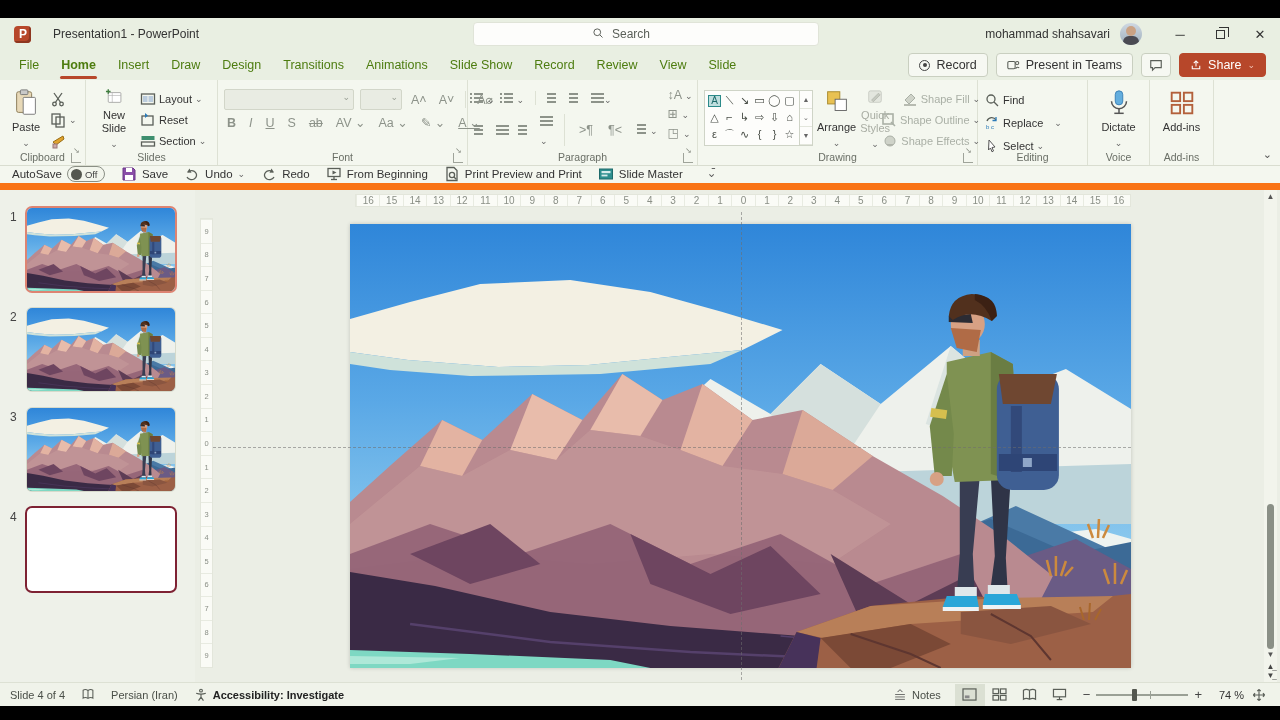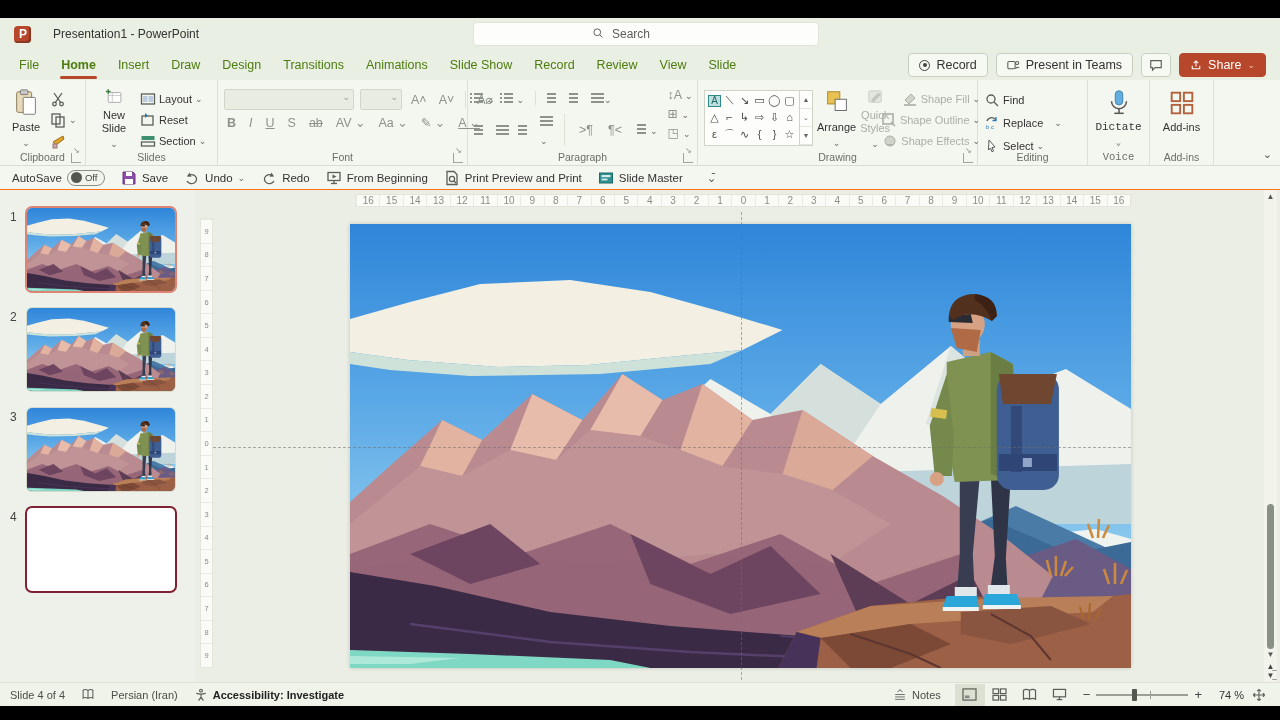--- a/index.html
+++ b/index.html
@@ -76,21 +76,21 @@
   .shape-gallery { display:flex; border:1px solid #cfd4c7; background:#fdfdfb; height:56px; margin-top:6px; }
   .sg-grid { display:grid; grid-template-columns:repeat(6,15px); grid-template-rows:repeat(3,17px); align-items:center; justify-items:center; padding:1px 2px; }
   .sg-cell { font-size:11px; color:#4a4f48; line-height:1; }
   .sg-cell.sel { background:#bfdede; border:1px solid #2b8a8a; color:#1d6a6a; font-size:10px; padding:0 2px; }
   .sg-scroll { width:13px; border-left:1px solid #cfd4c7; display:flex; flex-direction:column; }
   .sg-scroll span { flex:1; display:flex; align-items:center; justify-content:center; font-size:7px; color:#666; border-bottom:1px solid #e3e6dc; }
 
   .ribbon-collapse { position:absolute; right:8px; bottom:4px; font-size:11px; color:#555; }
 
   
-  .qat { position:absolute; top:166px; left:0; width:1280px; height:24px; background:#f4f7ef; border-bottom:1px solid #f97316; display:flex; align-items:center; font-size:11.5px; color:#333; }
+  .qat { position:absolute; top:166px; left:0; width:1280px; height:24px; background:#f4f7ef; border-bottom:7px solid #f97316; display:flex; align-items:flex-start; font-size:11.5px; color:#333; }
   .qat .item { display:flex; align-items:center; gap:5px; margin-right:16px; white-space:nowrap; }
   .toggle { width:38px; height:16px; border:1px solid #8a8f85; border-radius:9px; display:flex; align-items:center; padding:1px 3px; gap:3px; background:#f2f5ec; }
   .toggle .knob { width:11px; height:11px; border-radius:50%; background:#55595283; background:#54574f; }
   .toggle .state { font-size:9.5px; color:#444; }
 
   
   .main { position:absolute; top:190px; left:0; width:1280px; height:492px; background:#ebeee5; }
   .thumbs { position:absolute; left:0; top:0; width:195px; height:492px; background:#eef1e9; overflow:hidden; }
   .thumb-row { position:absolute; left:0; width:195px; }
   .thumb-num { position:absolute; left:10px; top:2px; font-size:12px; color:#444; }
@@ -232,20 +232,29 @@
       </div>
     <div class="doc-title">Presentation1  -  PowerPoint</div>
     <div class="search-box">
       <span class="glyph">
         <svg width="12" height="12" viewBox="0 0 16 16">
             <circle class="ic" cx="7" cy="7" r="4.5"></circle>
             <line class="ic" x1="10.5" y1="10.5" x2="14" y2="14"></line>
           </svg>
       </span>
       <span>Search</span>
+    </div>
+    <div class="title-right">
+      <span class="user-name">mohammad shahsavari</span>
+      <span class="avatar"></span>
+      <div class="win-btn">─</div>
+      <div class="win-btn">
+          <span class="restore-glyph"></span>
+        </div>
+      <div class="win-btn">✕</div>
     </div>
   </div>
 
   <div class="tabrow">
     <div id="tabs-host" style="display:flex;align-items:center;margin-left:8px;">
         <div class="tab">File</div>
         <div class="tab active">Home</div>
         <div class="tab">Insert</div>
         <div class="tab">Draw</div>
         <div class="tab">Design</div>
@@ -515,21 +524,21 @@
           <svg class="icon16" viewBox="0 0 16 16">
               <path d="M5,2 L11,9 L8,9.5 L9.5,13 L8,13.8 L6.5,10 L4.5,12 Z" fill="#fff" stroke="#555"></path>
             </svg>
           <span>Select</span>
             <span class="chev">⌄</span>
         </div>
       </div>
       <div class="rgroup-label">Editing</div>
     </div>
 
-    <div class="rgroup" style="width:62px; justify-content:center;font-family:Liberation Mono, monospace;">
+    <div class="rgroup" style="width:62px; justify-content:center;">
       <div class="bigbtn">
         <svg class="icon30" viewBox="0 0 32 32">
           <rect x="12" y="3" width="8" height="15" rx="4" fill="#63aede" stroke="#3a7fb5"></rect>
           <path d="M8,14 a8,8 0 0 0 16,0" fill="none" stroke="#555" stroke-width="1.6"></path>
           <line x1="16" y1="22" x2="16" y2="27" stroke="#555" stroke-width="1.6"></line>
           <line x1="11" y1="27" x2="21" y2="27" stroke="#555" stroke-width="1.6"></line>
         </svg>
         <span>Dictate</span>
           <span class="chev">⌄</span>
       </div>

